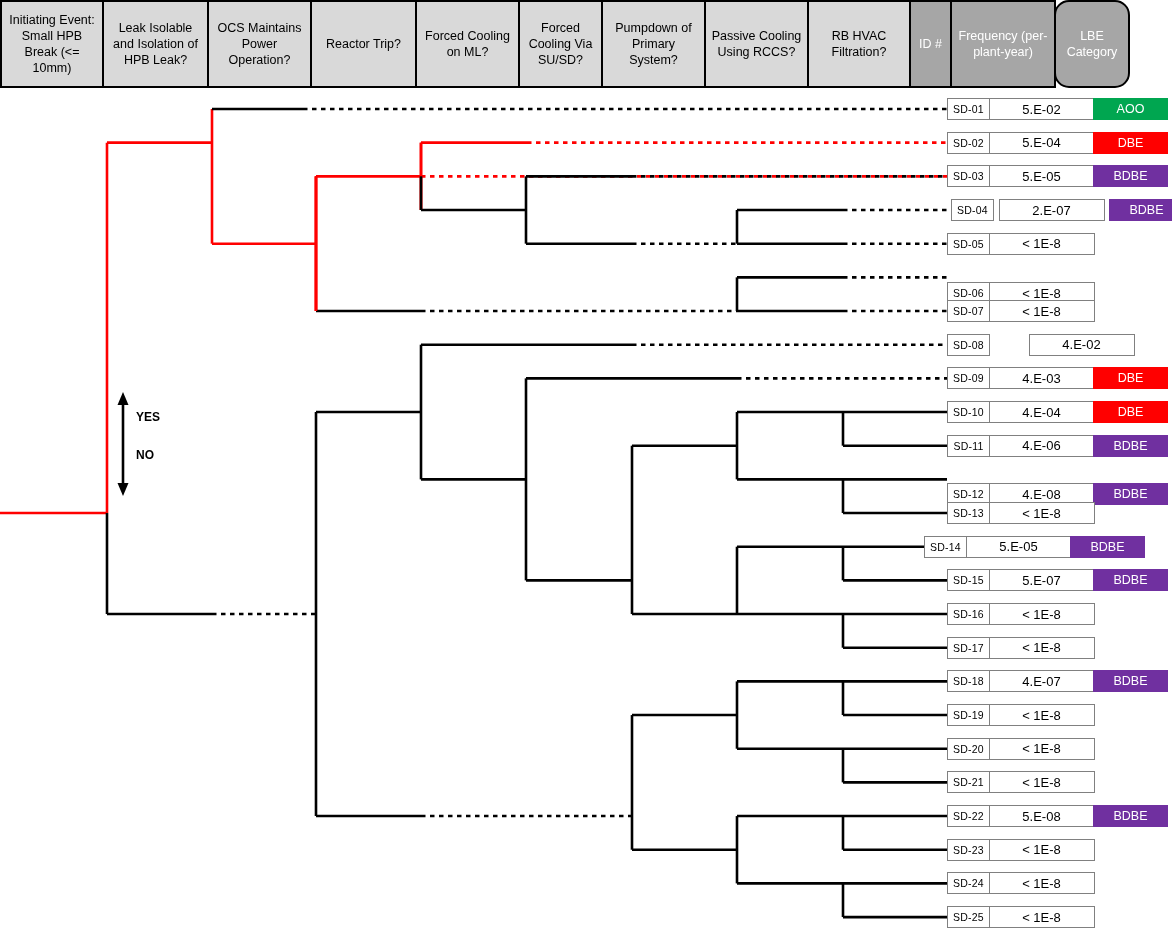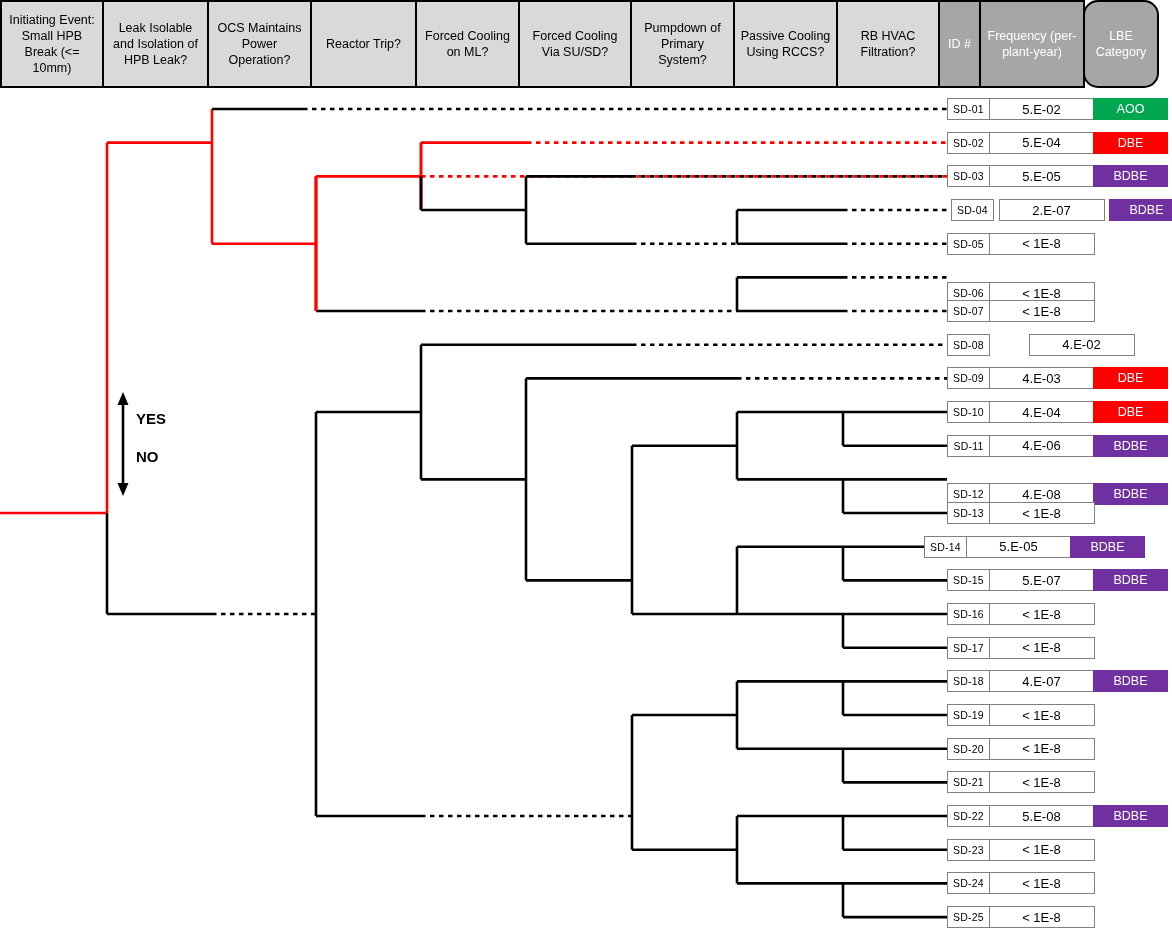--- a/index.html
+++ b/index.html
@@ -12,21 +12,21 @@
          display:flex;align-items:center;justify-content:center;text-align:center;
          font-size:12.5px;line-height:16px;color:#000;background:#d9d9d9;padding:2px 3px;}
   .hcell:first-child{margin-left:0;}
   .hcell.dark{background:#a6a6a6;color:#fff;}
 
   
   #tree{position:absolute;left:0;top:88px;width:1172px;height:848px;}
 
   
   #legend{position:absolute;left:112px;top:390px;width:70px;height:108px;}
-  .legtxt{position:absolute;font-size:15px;font-weight:bold;color:#000;}
+  .legtxt{position:absolute;font-size:12px;font-weight:bold;color:#000;}
 
   
   .row{position:absolute;height:22px;display:flex;align-items:stretch;}
   .cell{box-sizing:border-box;border:1.5px solid #808080;display:flex;
         align-items:center;justify-content:center;background:#fff;
         font-size:12px;color:#000;}
   .c-id{width:43px;font-size:10.5px;letter-spacing:.2px;}
   .c-freq{width:106px;margin-left:-1.5px;font-size:13px;}
   .c-cat{width:75px;margin-left:-1.5px;font-size:12.5px;color:#fff;font-weight:normal;}
   .c-cat.empty{border:none;background:transparent;}
@@ -35,21 +35,21 @@
 <body>
 
 <div id="page">
 
   <div id="header">
       <div class="hcell" style="width: 104px;">Initiating Event: Small HPB Break (&lt;= 10mm)</div>
       <div class="hcell" style="width: 107px;">Leak Isolable and Isolation of HPB Leak?</div>
       <div class="hcell" style="width: 105px;">OCS Maintains Power Operation?</div>
       <div class="hcell" style="width: 107px;">Reactor Trip?</div>
       <div class="hcell" style="width: 105px;">Forced Cooling on ML?</div>
-      <div class="hcell" style="width: 114px;">Forced Cooling Via SU/SD?</div>
+      <div class="hcell" style="width: 85px;">Forced Cooling Via SU/SD?</div>
       <div class="hcell" style="width: 105px;">Pumpdown of Primary System?</div>
       <div class="hcell" style="width: 105px;">Passive Cooling Using RCCS?</div>
       <div class="hcell" style="width: 104px;">RB HVAC Filtration?</div>
       <div class="hcell dark" style="width: 43px;">ID #</div>
       <div class="hcell dark" style="width: 106px;">Frequency (per-plant-year)</div>
       <div class="hcell dark" style="width: 76px; border-radius: 15px;">LBE Category</div>
     </div>
 
   <svg id="tree" viewBox="0 0 1172 848" preserveAspectRatio="none">
       <line x1="0" y1="425.03999999999996" x2="107" y2="425.03999999999996" stroke="#ff0000" stroke-width="2.6"></line>

